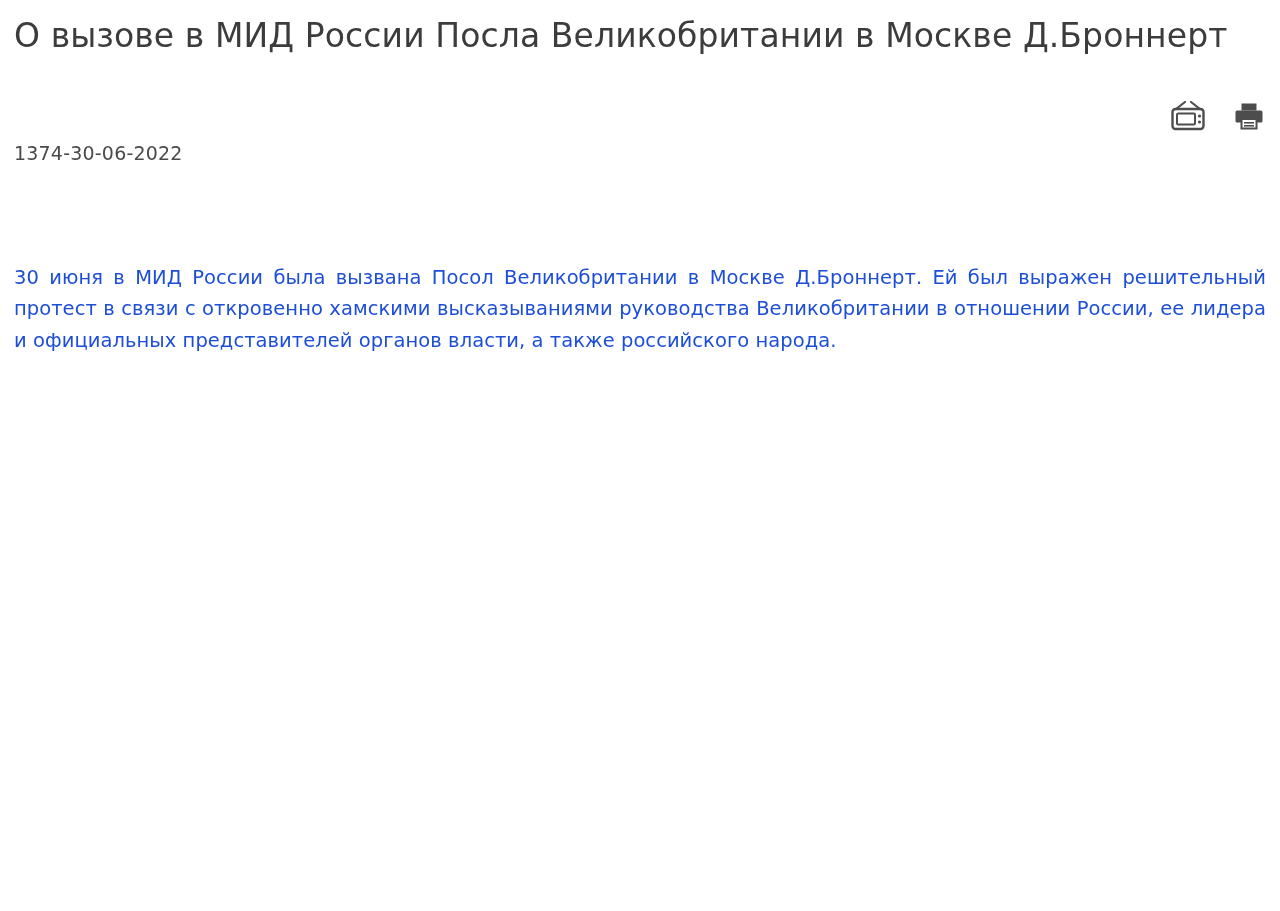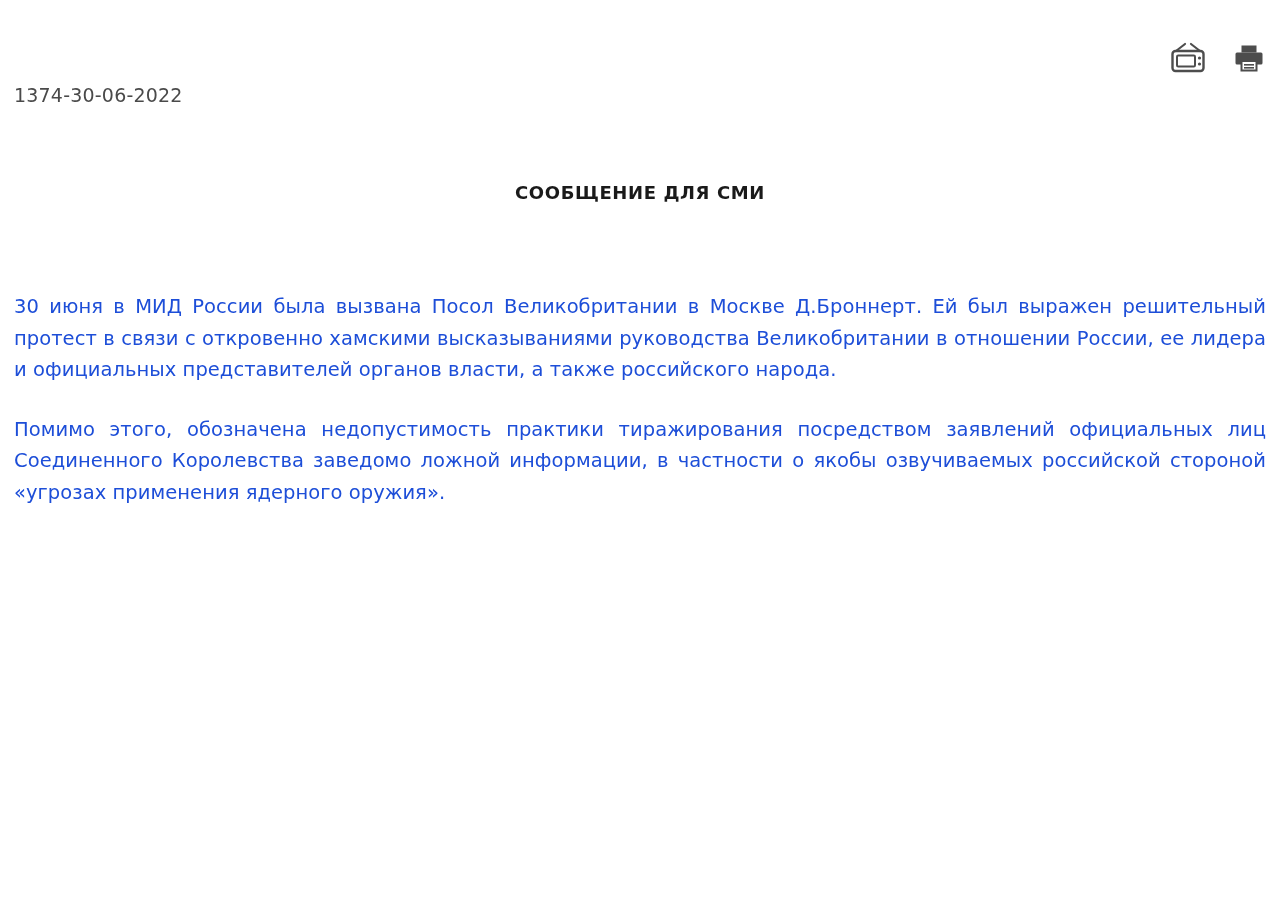--- a/index.html
+++ b/index.html
@@ -81,20 +81,21 @@
   }
   .body-copy p:last-child {
     margin-bottom: 0;
   }
 </style>
 </head>
 <body>
 
 <div class="page">
 
+  <h1 class="page-title">О вызове в МИД России Посла Великобритании в Москве Д.Броннерт</h1>
 
   <div class="meta-row">
     <div class="doc-id">1374-30-06-2022</div>
 
     <div class="action-icons">
       <button class="icon-btn">
         <span>
           <svg width="36" height="32" viewBox="0 0 36 32" aria-hidden="true">
             <path d="M6 9 L15 2" stroke="#4d4d4d" stroke-width="2.2" fill="none" stroke-linecap="round"></path>
             <path d="M30 9 L21 2" stroke="#4d4d4d" stroke-width="2.2" fill="none" stroke-linecap="round"></path>
@@ -113,20 +114,18 @@
             <rect x="1.5" y="9.5" width="27" height="12" rx="1.5" ry="1.5" fill="#4d4d4d"></rect>
             <rect x="7.5" y="18" width="15" height="9.5" fill="#ffffff" stroke="#4d4d4d" stroke-width="2"></rect>
             <rect x="10" y="21" width="10" height="1.6" fill="#4d4d4d"></rect>
             <rect x="10" y="24" width="10" height="1.6" fill="#4d4d4d"></rect>
           </svg>
         </span>
       </button>
     </div>
   </div>
 
-  <div class="release-header">СООБЩЕНИЕ ДЛЯ СМИ</div>
 
   <div class="body-copy">
     <p>30 июня в МИД России была вызвана Посол Великобритании в Москве Д.Броннерт. Ей был выражен решительный протест в связи с откровенно хамскими высказываниями руководства Великобритании в отношении России, ее лидера и официальных представителей органов власти, а также российского народа.</p>
-    <p>Помимо этого, обозначена недопустимость практики тиражирования посредством заявлений официальных лиц Соединенного Королевства заведомо ложной информации, в частности о якобы озвучиваемых российской стороной «угрозах применения ядерного оружия».</p>
   </div>
 
 </div>
 
 </body></html>

